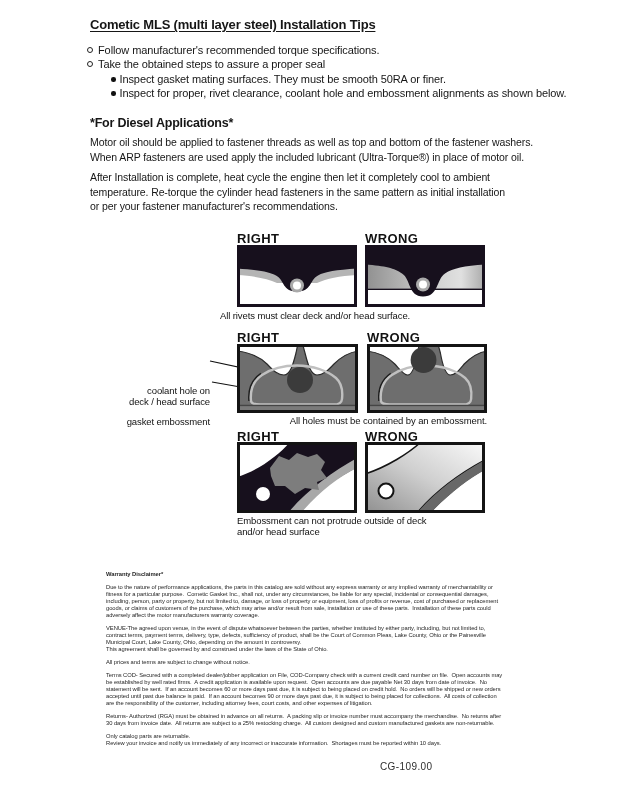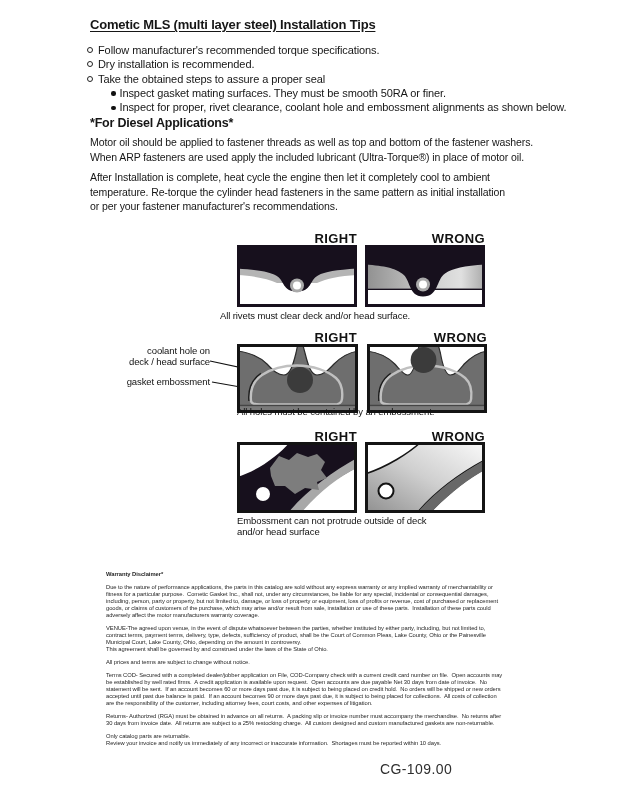--- a/index.html
+++ b/index.html
@@ -17,46 +17,45 @@
                margin-right:5px;vertical-align:1px;}
   .marker-solid{display:inline-block;width:4.5px;height:4.5px;background:#111;border-radius:50%;
                margin-right:4px;vertical-align:1px;}
 
   .h2{left:90px;top:116px;font-size:12.5px;font-weight:bold;letter-spacing:-0.2px;}
   .para{left:90px;font-size:10.5px;letter-spacing:-0.1px;line-height:14.6px;white-space:pre-wrap;width:480px;}
   .p-oil{top:135px;}
   .p-heat{top:170px;}
   .p-note{top:221px;}
 
-  .fig-label{width:120px;text-align:right;font-size:13px;font-weight:600;letter-spacing:0.4px;color:#121212;}
+  .fig-label{width:120px;text-align:left;font-size:13px;font-weight:600;letter-spacing:0.4px;color:#121212;}
   .caption{font-size:9.5px;letter-spacing:-0.1px;color:#111;white-space:pre-wrap;line-height:11px;}
   .diagram{display:block;}
 
   .ann{width:112px;text-align:right;font-size:9.5px;line-height:10.5px;letter-spacing:-0.1px;
-       white-space:pre-wrap;color:#111;}
+       white-space:pre-wrap;color:#111;margin-top:40px;}
   .ann-coolant{left:98px;top:346px;}
   .ann-emboss{left:98px;top:377px;}
 
   .disclaimer{left:106px;top:571px;width:434px;font-size:5.8px;line-height:7px;
               letter-spacing:-0.05px;color:#262626;}
   .disclaimer .dp{white-space:pre-wrap;margin:0 0 6px 0;}
   .d-head{font-weight:bold;margin:0 0 6px 0;}
 
-  .pagenum{left:380px;top:761px;font-size:14px;letter-spacing:0.4px;color:#2e2e2e;}
+  .pagenum{left:380px;top:761px;font-size:10px;letter-spacing:0.4px;color:#2e2e2e;}
 </style>
 </head>
 <body>
 
 <div class="page">
 
   <div class="abs title">Cometic MLS (multi layer steel) Installation Tips</div>
 
   <div class="abs bullets">
     <div class="bullet-row"><span class="marker-open"></span><span>Follow manufacturer's recommended torque specifications.</span></div>
-    <div class="bullet-row"><span class="marker-open"></span><span>Dry installation is recommended.</span></div>
     <div class="bullet-row"><span class="marker-open"></span><span>Take the obtained steps to assure a proper seal</span></div>
     <div class="bullet-row sub"><span class="marker-solid"></span><span>Inspect gasket mating surfaces.  They must be smooth 50RA or finer.</span></div>
     <div class="bullet-row sub"><span class="marker-solid"></span><span>Inspect for proper, rivet clearance, coolant hole and embossment alignments as shown below.</span></div>
   </div>
 
   <div class="abs para p-oil">Motor oil should be applied to fastener threads as well as top and bottom of the fastener washers.
 When ARP fasteners are used apply the included lubricant (Ultra-Torque®) in place of motor oil.</div>
   <div class="abs h2">*For Diesel Applications*</div>
   <div class="abs para p-heat">After Installation is complete, heat cycle the engine then let it completely cool to ambient
 temperature. Re-torque the cylinder head fasteners in the same pattern as initial installation
@@ -121,21 +120,21 @@
     <rect width="121" height="69" fill="#ffffff"></rect>
     <path d="M0,7 C12,8.5 20,12 28,20 C34,26.5 37,31 41,31 C46,31 49,20 51,9 L52.5,1.5 L72,1.5 L74,9 C76,20 79,31 84,31 C89,31 92,27 98,20 C106,12 112,8.5 121,7 L121,69 L0,69 Z" fill="#6e6e6e" stroke="#2b2b2b" stroke-width="1.2"></path>
     <path d="M12,57 C11,45.5 14.5,36 24,29.5" stroke="#1e1e1e" stroke-width="1.6" fill="none"></path>
     <path d="M14,57 C13,46 16,37 25,31 C34,25 46,21.5 60,21.5 C76,21.5 91,27 99,34 C104,38.5 106,46 105,55 C104.7,58.5 102,60.5 97,60.5 L23,60.5 C17.5,60.5 14.3,59 14,57 Z" fill="none" stroke="#c0c0c0" stroke-width="2.4"></path>
     <circle cx="57" cy="16" r="13" fill="#3b3b3b"></circle>
     <line x1="0" y1="61.5" x2="121" y2="61.5" stroke="#454545" stroke-width="1.5"></line>
     <rect x="0" y="62.3" width="121" height="6.7" fill="#7a7a7a"></rect>
     <rect x="1.5" y="1.5" width="118" height="66" fill="none" stroke="#141414" stroke-width="3"></rect>
   </svg>
 
-  <div class="abs caption" style="left:237px;top:406px;width:250px;text-align:left;">All holes must be contained by an embossment.</div>
+  <div class="abs caption" style="left:237px;top:415px;width:250px;text-align:right;">All holes must be contained by an embossment.</div>
 
   <div class="abs fig-label" style="left:237px;top:429px;">RIGHT</div>
   <div class="abs fig-label" style="left:365px;top:429px;">WRONG</div>
 
   <svg class="abs diagram" style="left:237px;top:442px;" width="120" height="71" viewBox="0 0 120 71">
     <rect width="120" height="71" fill="#ffffff"></rect>
     <path d="M0,35 C20,29 40,15 53,0 L120,0 L120,25 C98,38 72,53 56,71 L0,71 Z" fill="#17101d"></path>
     <path d="M120,16 C95,30 69,49 51,71 L64,71 C82,50 101,35 120,26 Z" fill="#a8a8a8"></path>
     <path d="M33,26 L42,14 L52,18 L60,11 L71,15 L80,12 L88,20 L84,28 L90,36 L80,40 L82,48 L68,46 L58,52 L48,44 L38,44 L34,34 Z" fill="#7d7d7d"></path>
     <circle cx="26" cy="52" r="7" fill="#ffffff"></circle>

